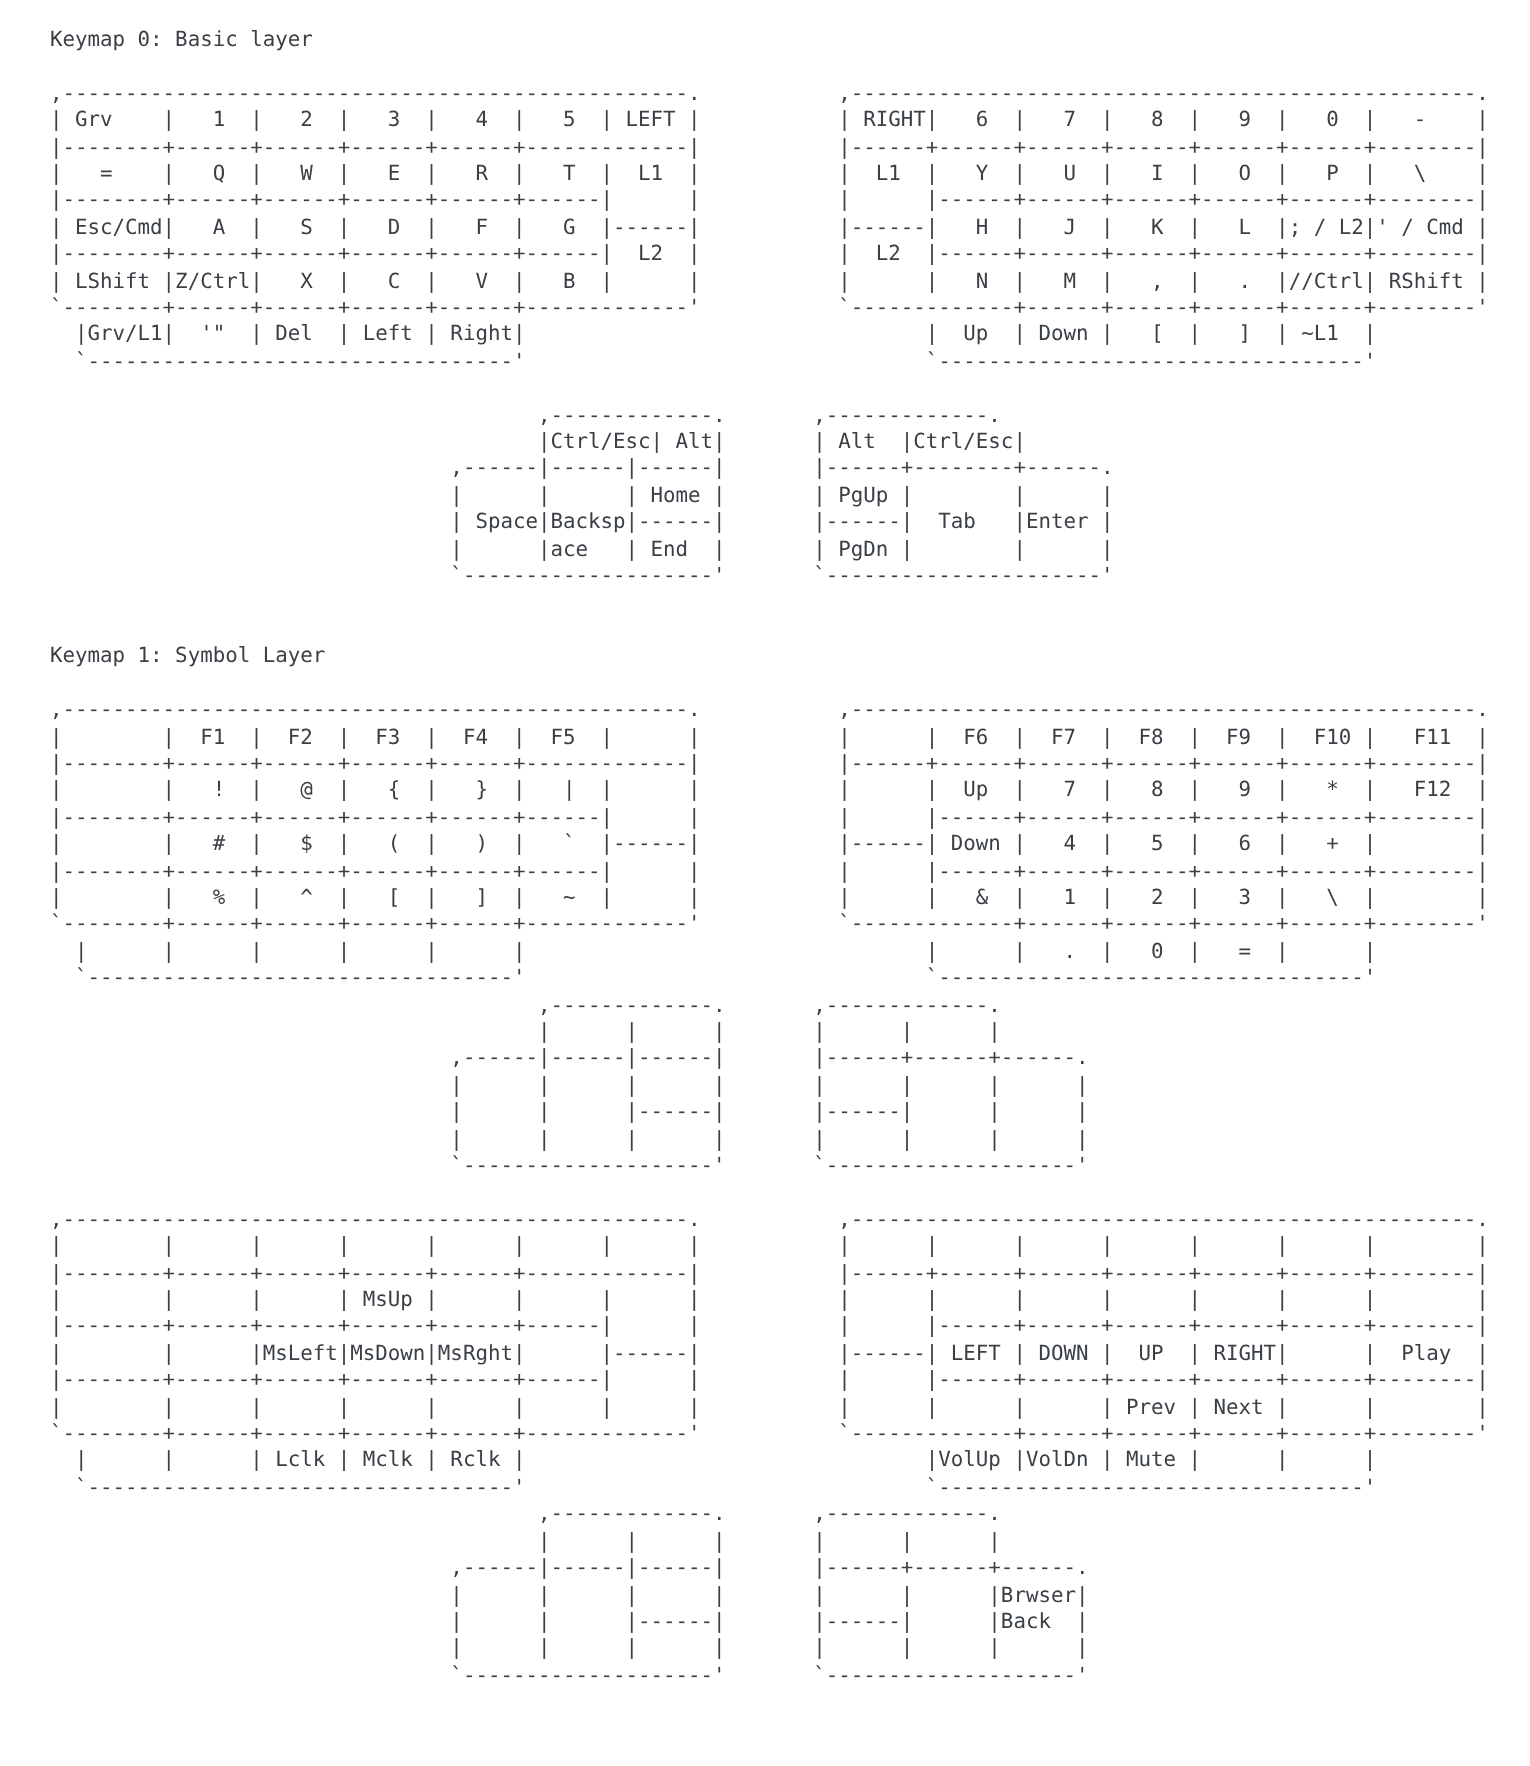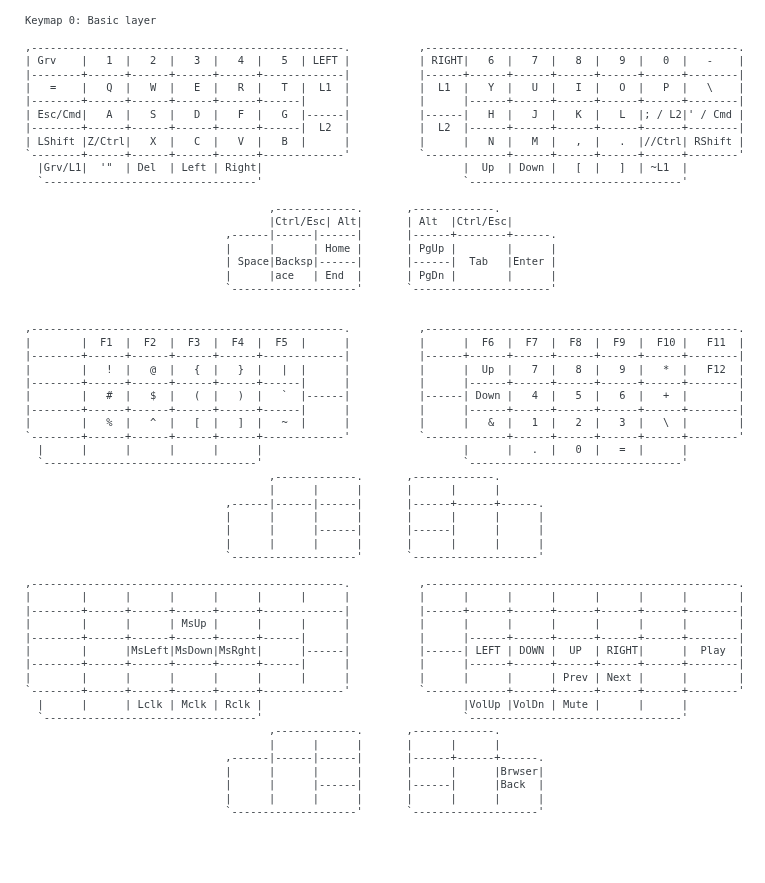--- a/index.html
+++ b/index.html
@@ -50,20 +50,21 @@
                                        ,-------------.       ,-------------.
                                        |Ctrl/Esc| Alt|       | Alt  |Ctrl/Esc|
                                 ,------|------|------|       |------+--------+------.
                                 |      |      | Home |       | PgUp |        |      |
                                 | Space|Backsp|------|       |------|  Tab   |Enter |
                                 |      |ace   | End  |       | PgDn |        |      |
                                 `--------------------'       `----------------------'</pre>
   </section>
 
   <section class="keymap gap2">
+    <div class="km-title">Keymap 1: Symbol Layer</div>
     <pre class="km-art">,--------------------------------------------------.           ,--------------------------------------------------.
 |        |  F1  |  F2  |  F3  |  F4  |  F5  |      |           |      |  F6  |  F7  |  F8  |  F9  |  F10 |   F11  |
 |--------+------+------+------+------+-------------|           |------+------+------+------+------+------+--------|
 |        |   !  |   @  |   {  |   }  |   |  |      |           |      |  Up  |   7  |   8  |   9  |   *  |   F12  |
 |--------+------+------+------+------+------|      |           |      |------+------+------+------+------+--------|
 |        |   #  |   $  |   (  |   )  |   `  |------|           |------| Down |   4  |   5  |   6  |   +  |        |
 |--------+------+------+------+------+------|      |           |      |------+------+------+------+------+--------|
 |        |   %  |   ^  |   [  |   ]  |   ~  |      |           |      |   &amp;  |   1  |   2  |   3  |   \  |        |
 `--------+------+------+------+------+-------------'           `-------------+------+------+------+------+--------'
   |      |      |      |      |      |                                |      |   .  |   0  |   =  |      |

